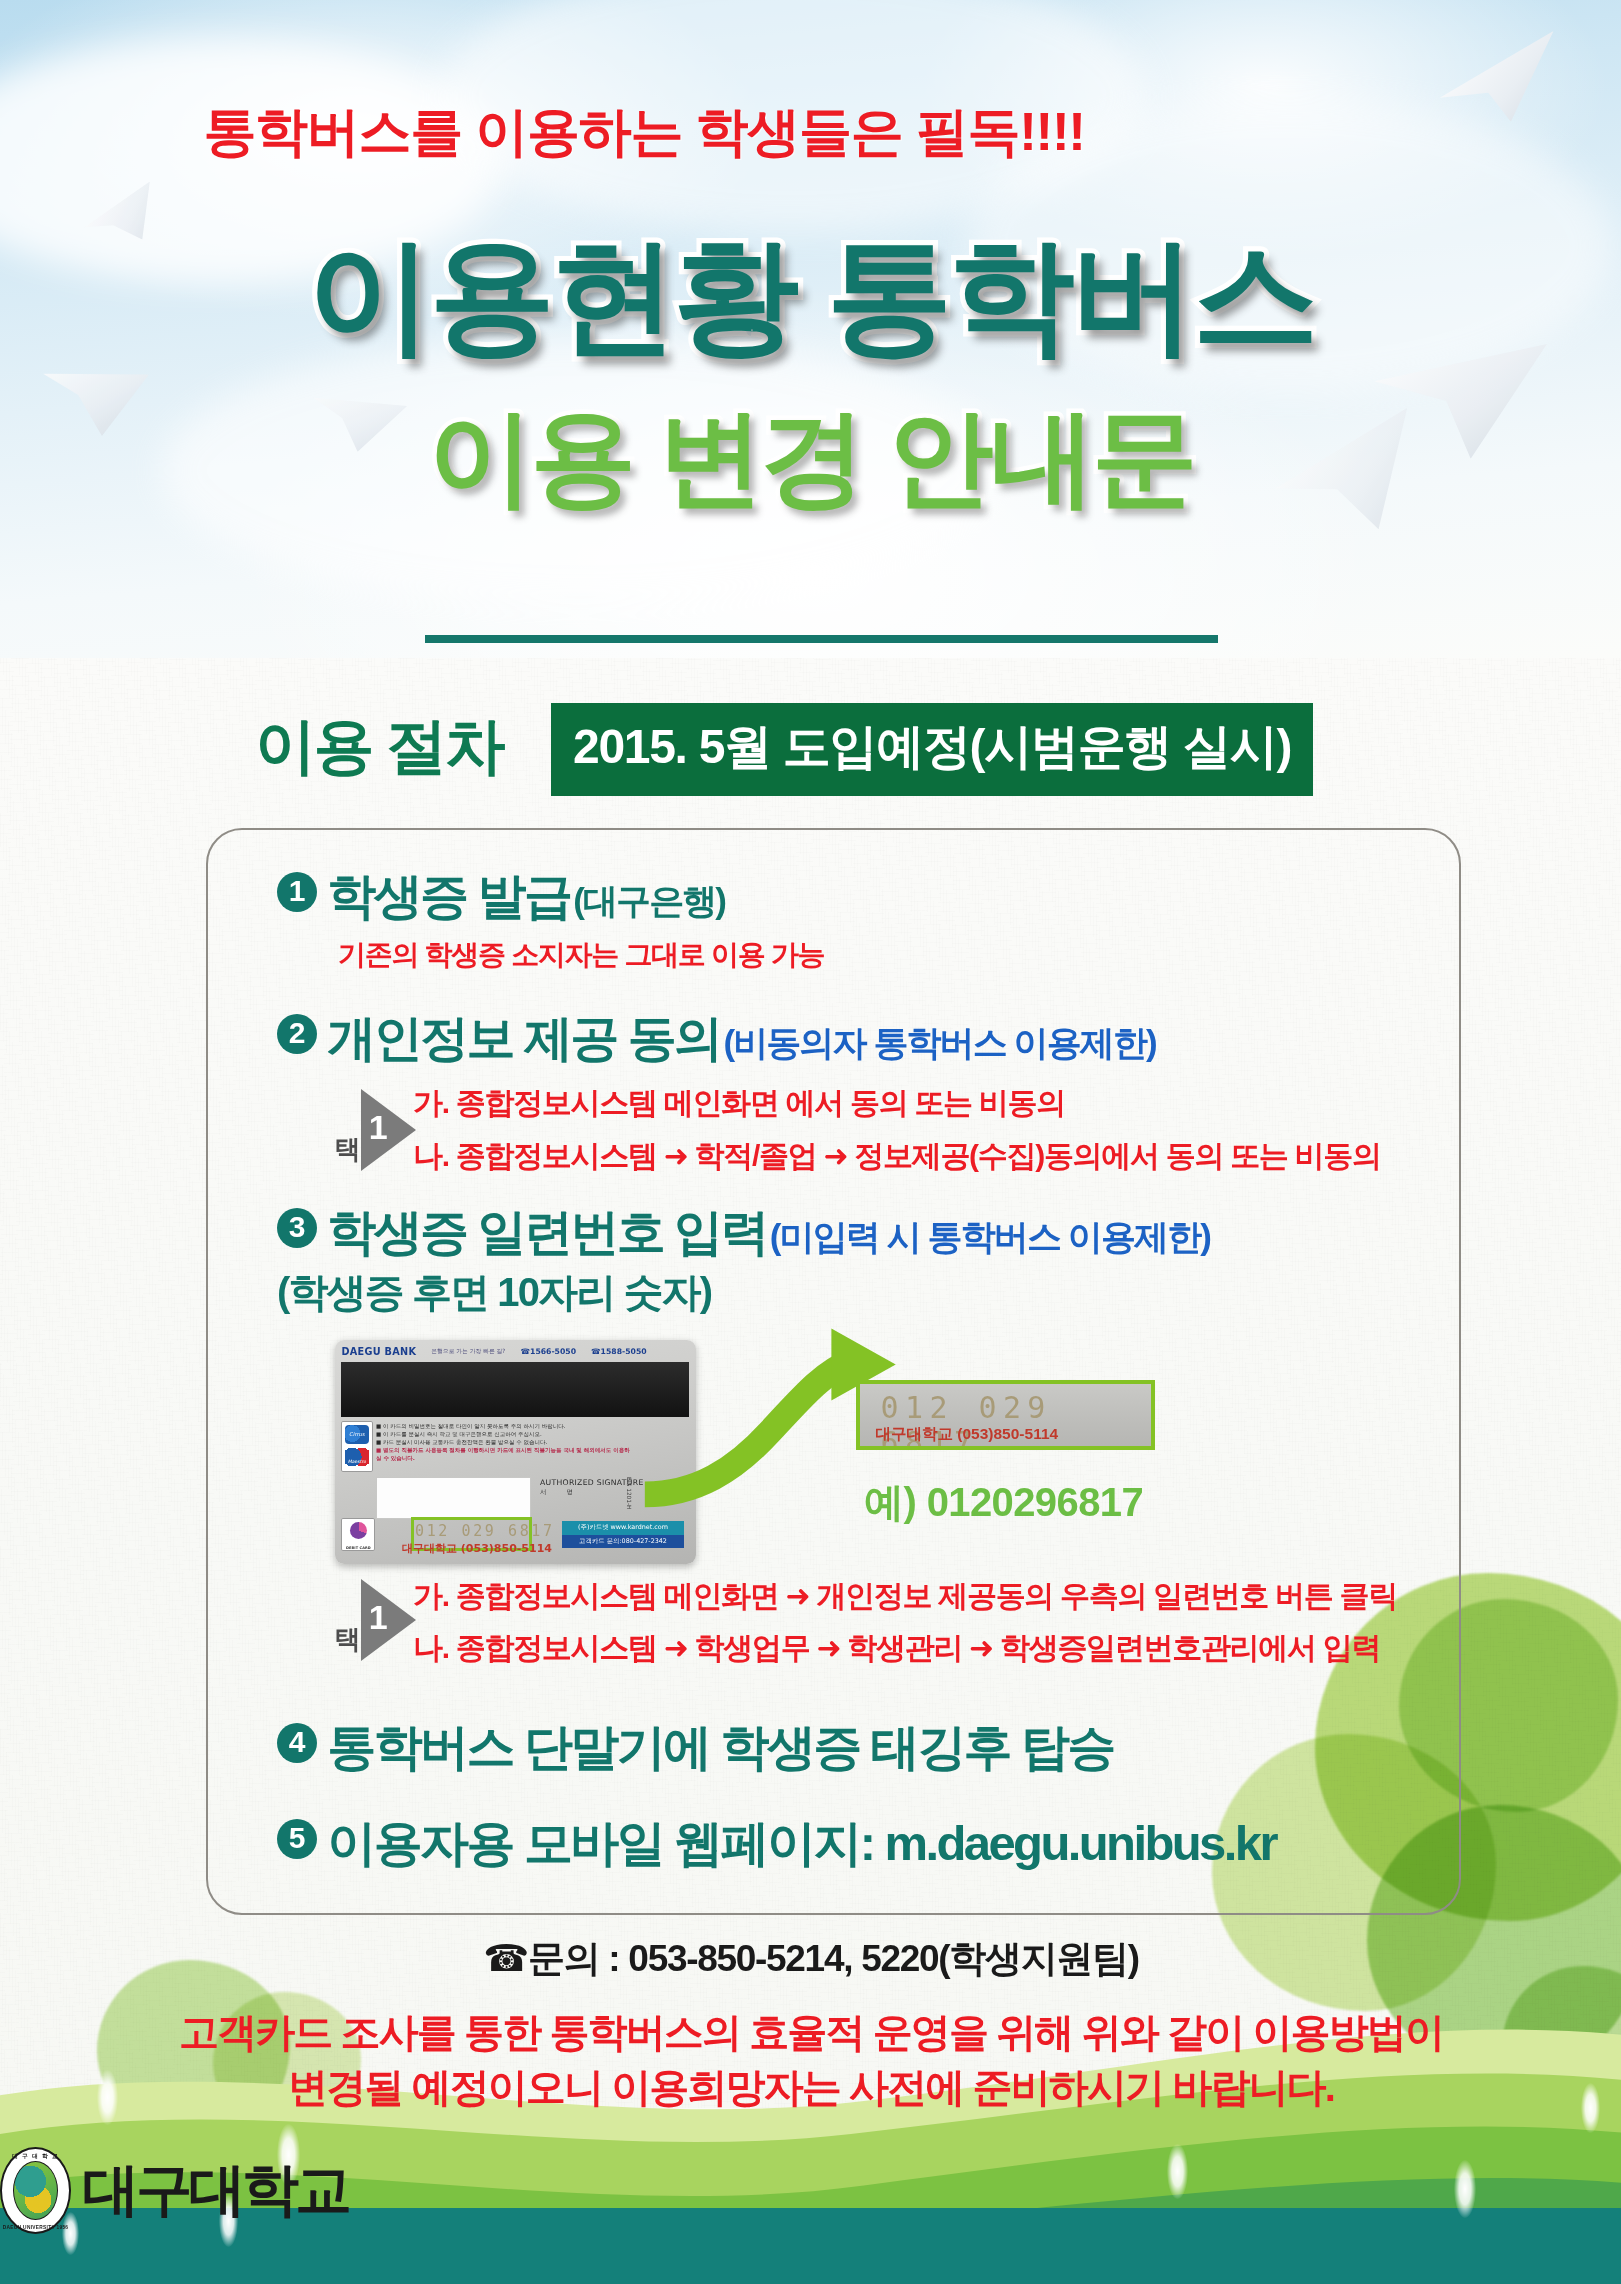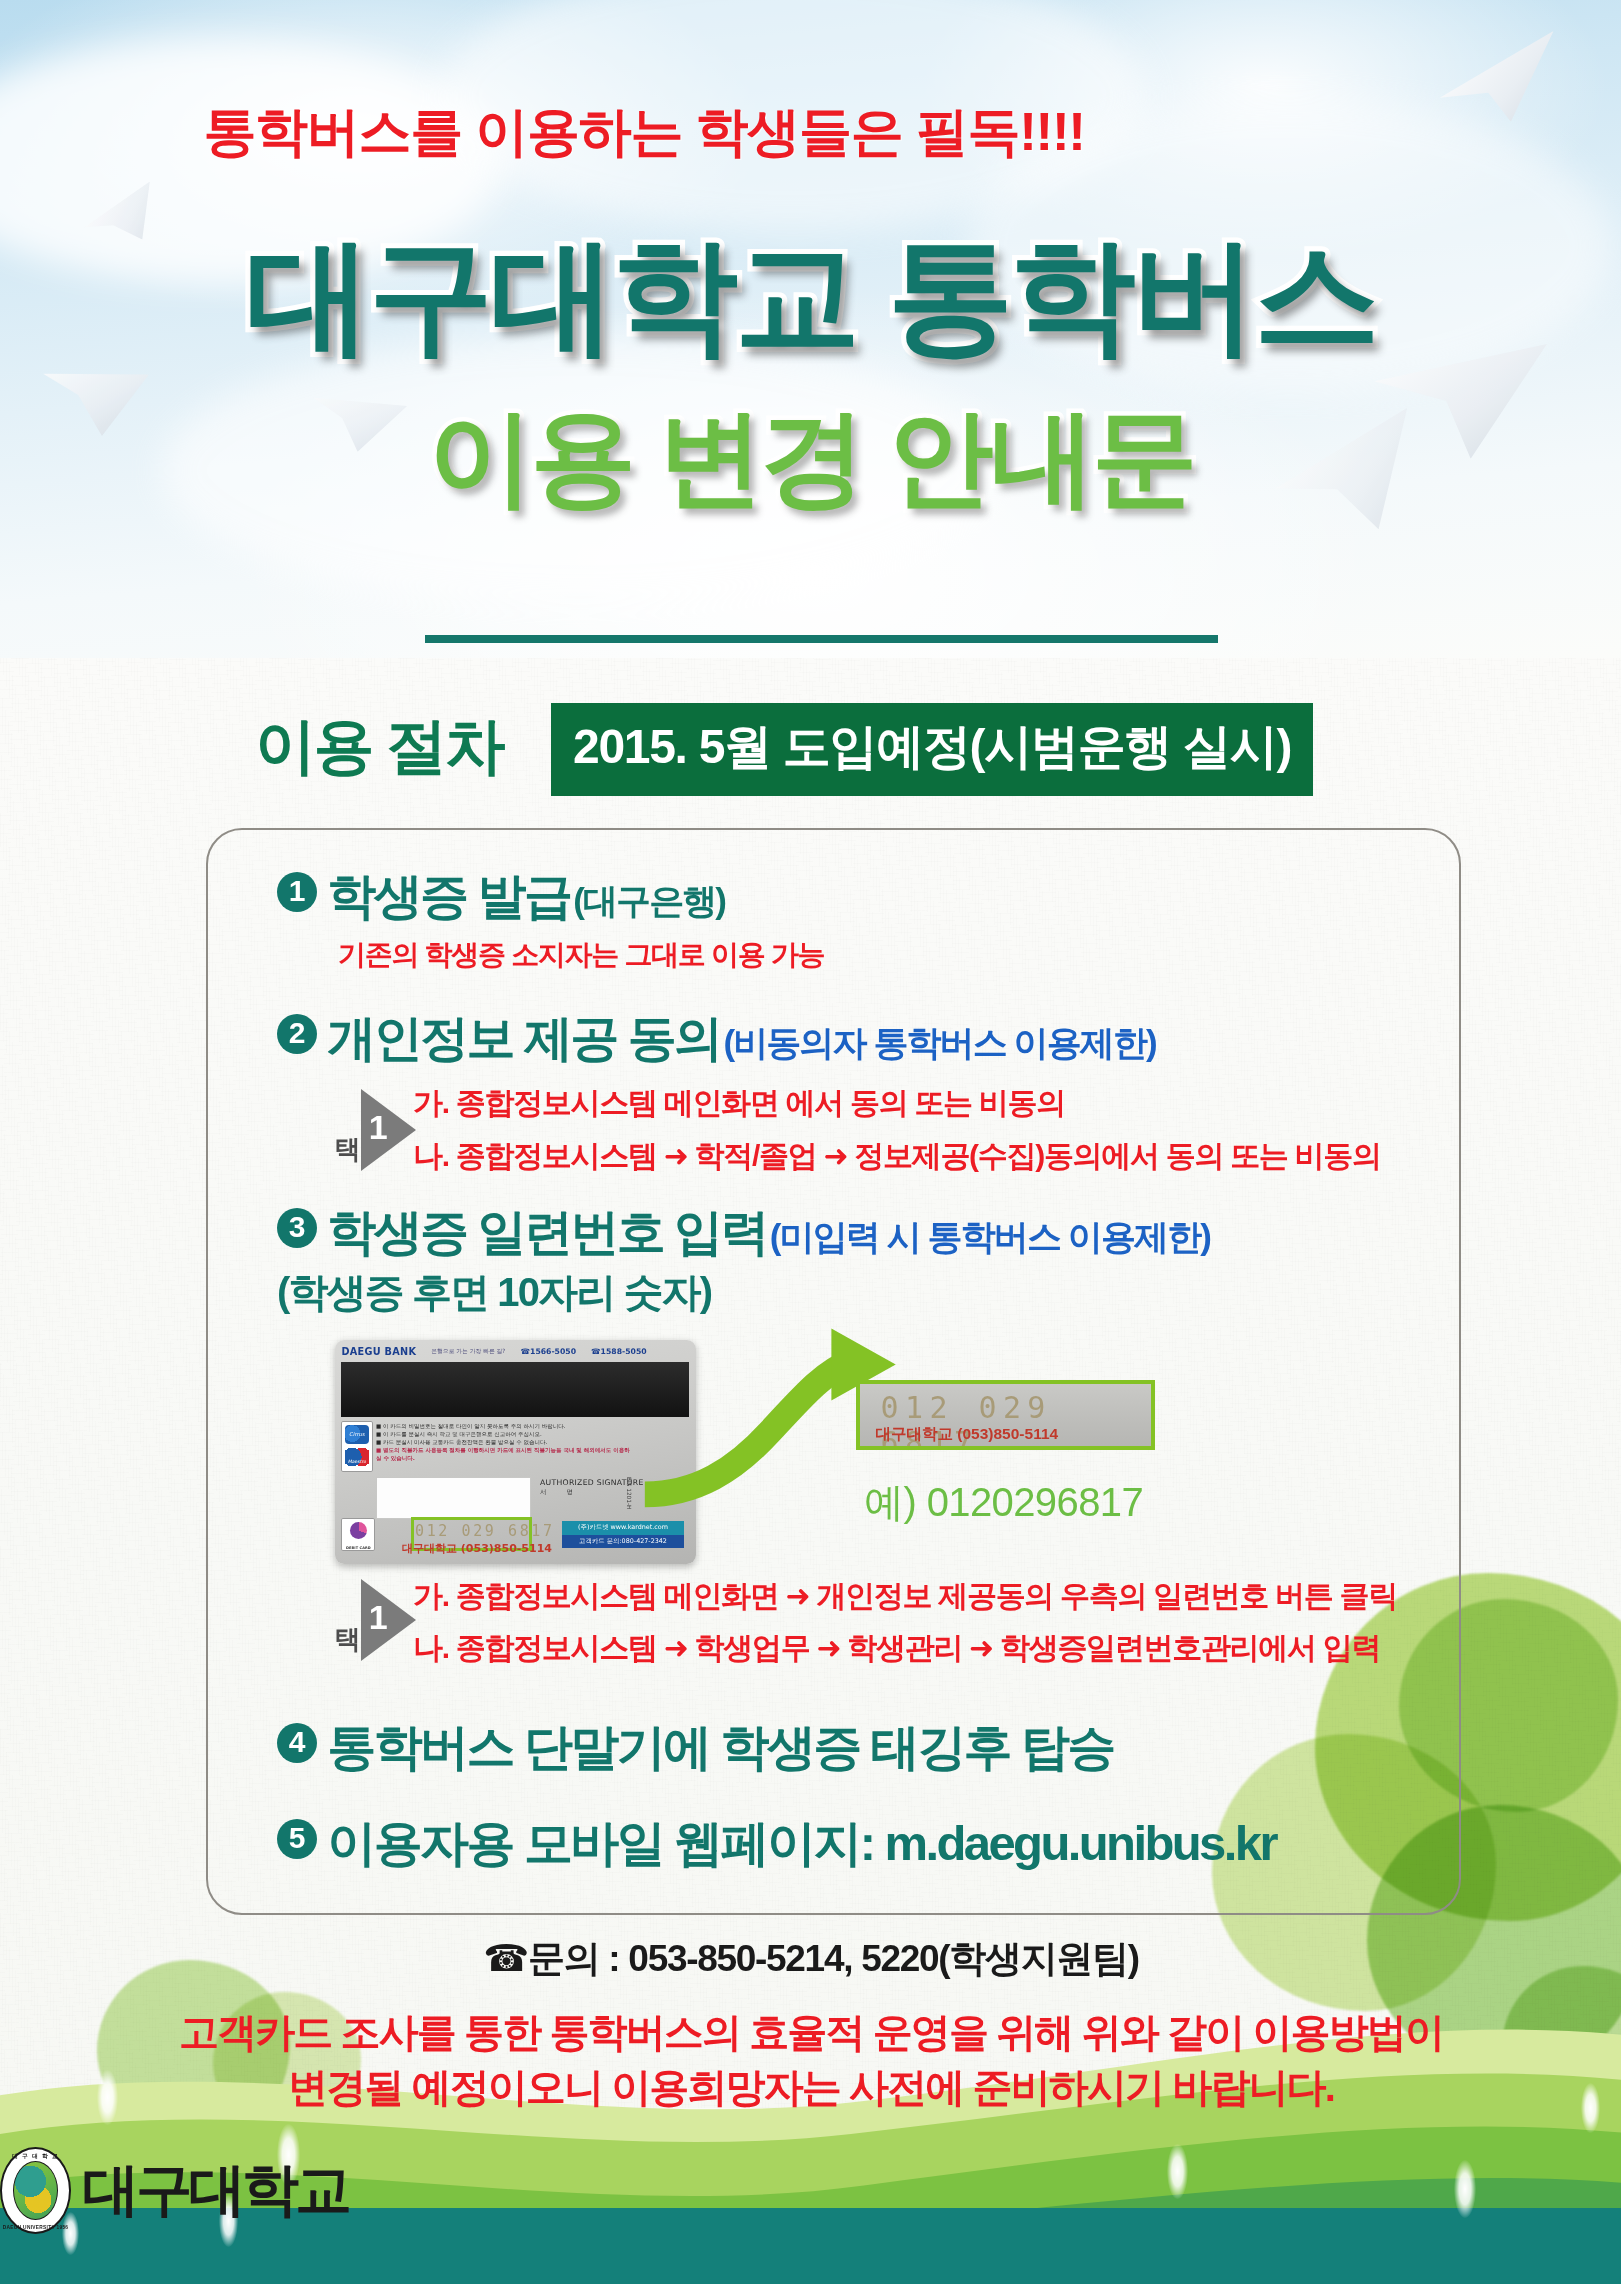--- a/index.html
+++ b/index.html
@@ -256,21 +256,21 @@
     position:absolute; left:20.6px; top:6.4px;
     font-size:30px; color:#a89b78; letter-spacing:6.4px;
     font-family:"DejaVu Sans Mono",monospace;
   }
   .callout .small{
     position:absolute; left:15.5px; top:40px;
     font-size:15.5px; font-weight:bold; color:#c0392b; white-space:nowrap;
   }
   .example{
     position:absolute; left:864px; top:1475px;
-    font-size:40px; font-weight:normal; color:#6cbe45; letter-spacing:-0.6px;
+    font-size:40px; font-weight:bold; color:#6cbe45; letter-spacing:-0.6px;
   }
 
   
   .contact{
     position:absolute; left:0; top:1934px; width:1622px; text-align:center;
     font-size:37px; font-weight:bold; color:#1a1a1a; letter-spacing:-1.3px;
   }
   .closing{
     position:absolute; left:0; width:1622px; text-align:center;
     font-size:40px; font-weight:bold; color:#ed1c24; letter-spacing:-1.9px;
@@ -340,21 +340,21 @@
 
   <div class="blob" style="left:1315px;top:1573px;width:361px;height:348px;background:#a5d24a;opacity:.72;"></div>
   <div class="blob" style="left:1212px;top:1734px;width:284px;height:277px;background:#b9dc6a;opacity:.6;"></div>
   <div class="blob" style="left:1367px;top:1805px;width:277px;height:271px;background:#7fc241;opacity:.62;"></div>
   <div class="blob" style="left:1399px;top:1599px;width:219px;height:213px;background:#8fcb4c;opacity:.5;"></div>
   <div class="blob" style="left:97px;top:1960px;width:193px;height:181px;background:#9ccf54;opacity:.55;"></div>
   <div class="blob" style="left:213px;top:1992px;width:148px;height:142px;background:#bada70;opacity:.5;"></div>
   <div class="blob" style="left:1502px;top:1966px;width:168px;height:161px;background:#8ac747;opacity:.55;"></div>
 
   <div class="kicker">통학버스를 이용하는 학생들은 필독!!!!</div>
-  <div class="title1">대구대학교 통학버스</div>
+  <div class="title1">이용현황 통학버스</div>
   <div class="title2">이용 변경 안내문</div>
   <div class="divider"></div>
 
   <div class="seclabel">이용 절차</div>
   <div class="secbadge">2015. 5월 도입예정(시범운행 실시)</div>
 
   <div class="card"></div>
 
   <div class="step" style="left:277px;top:864px;">
     <span class="num">1</span><span class="step-main">학생증 발급</span>

